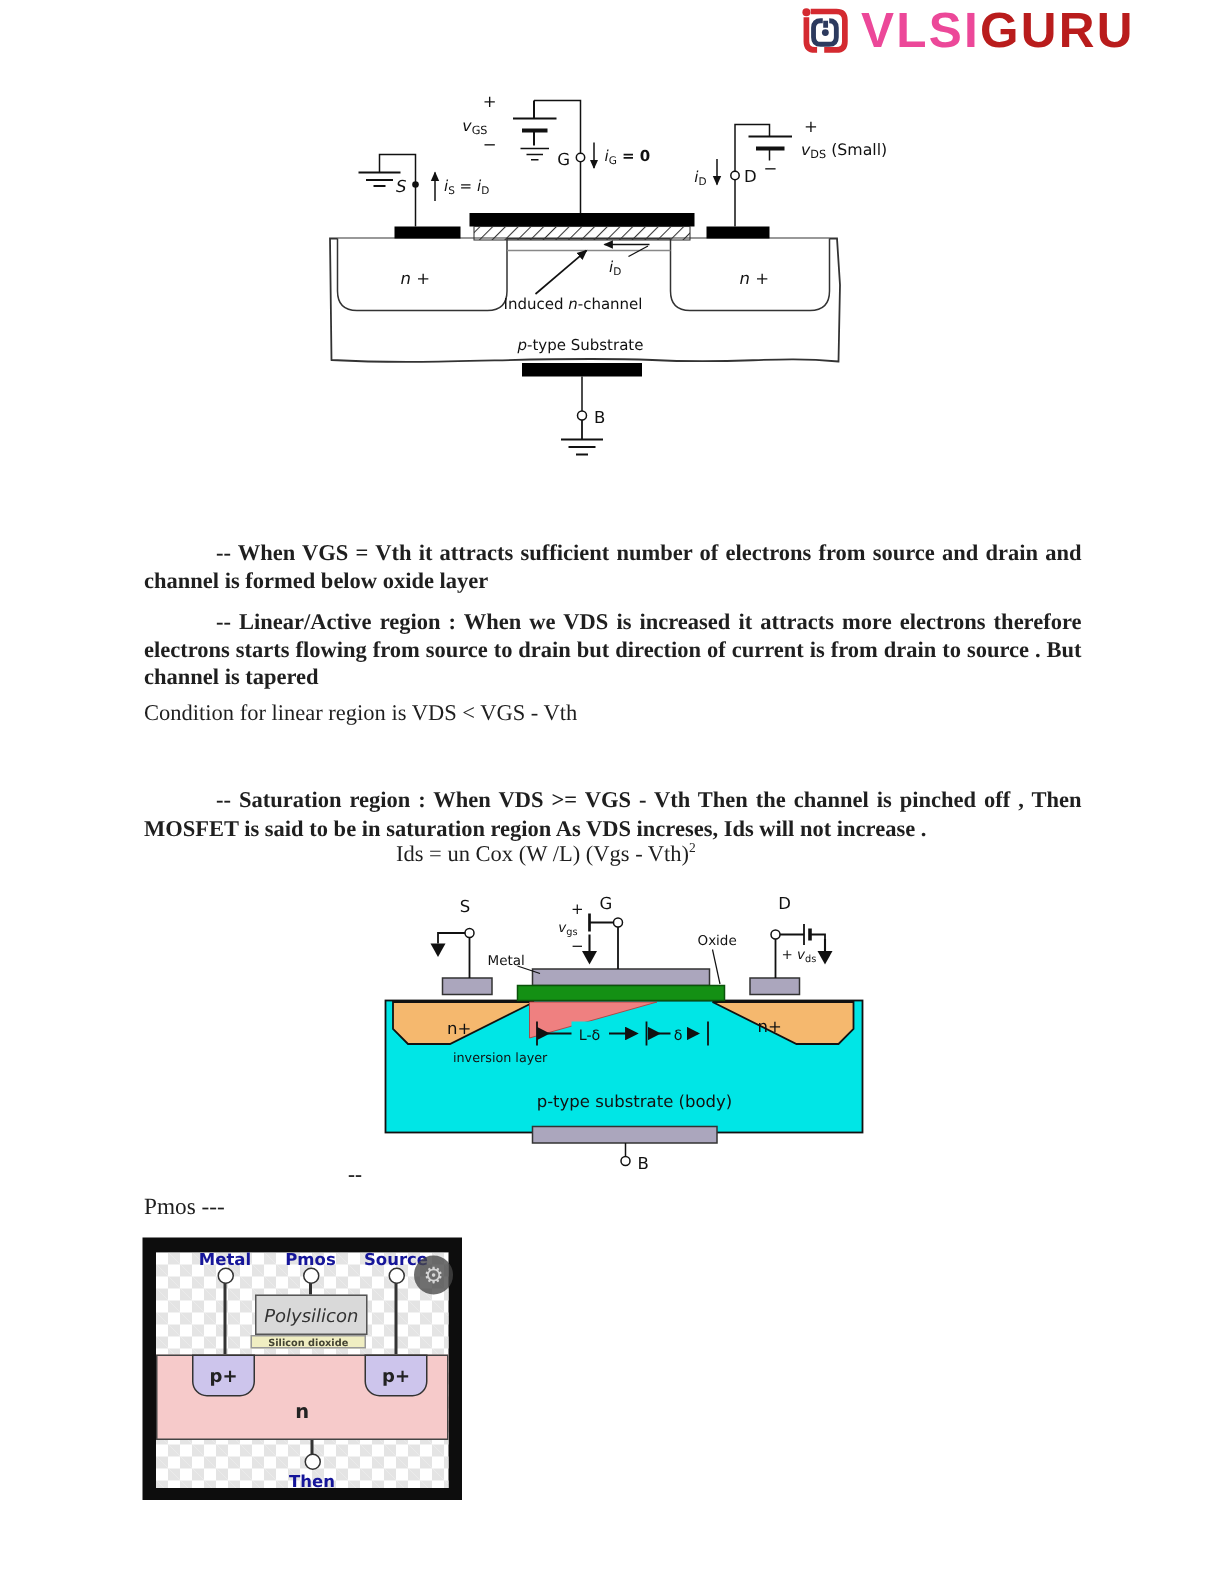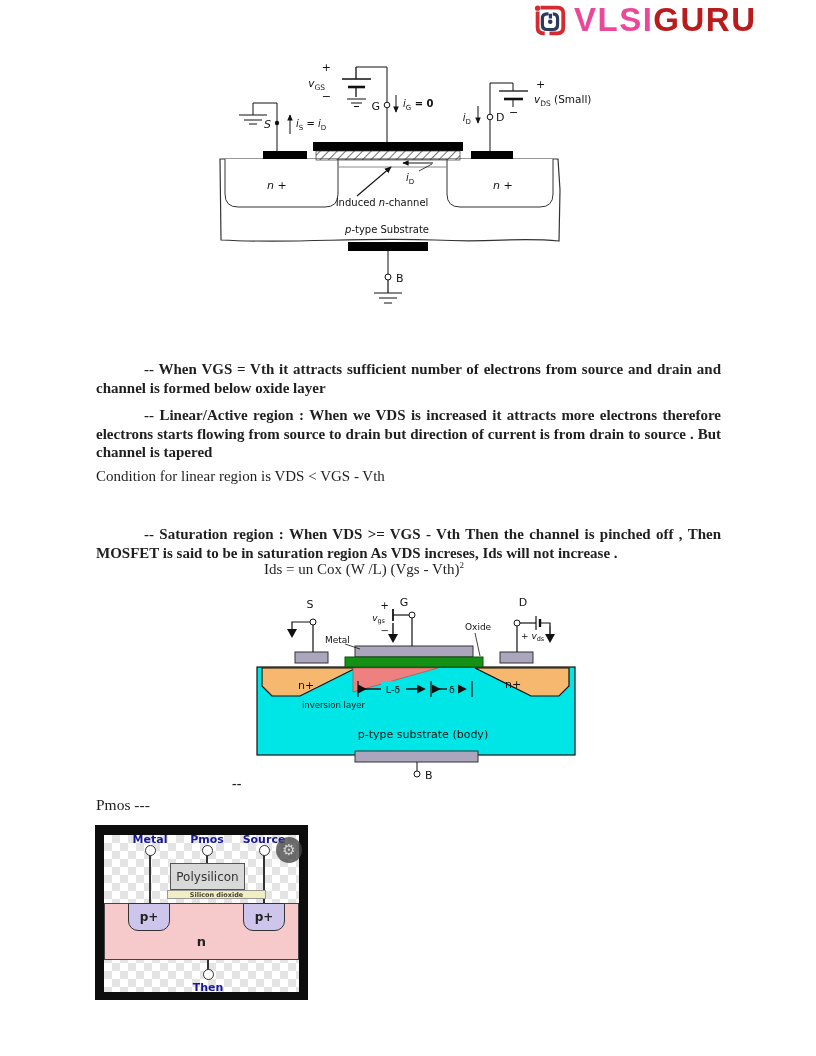--- a/index.html
+++ b/index.html
@@ -36,21 +36,21 @@
     font-family:"DejaVu Sans",sans-serif;}
   .d3-label{position:absolute;transform:translateX(-50%);font-weight:bold;
             font-size:11px;color:#16169a;white-space:nowrap;}
   .term-circle{position:absolute;width:11px;height:11px;border:1.5px solid #333;
                border-radius:50%;background:#fff;box-sizing:border-box;}
   .wire{position:absolute;width:1.5px;background:#333;}
   .d3-box{position:absolute;box-sizing:border-box;display:flex;align-items:center;
           justify-content:center;}
   #d3-poly{left:66px;top:28px;width:75px;height:27px;border:1px solid #555;
            font-size:12px;color:#333;}
-  #d3-sio2{left:63px;top:55px;width:99px;height:9px;border:1px solid #999;
+  #d3-sio2{left:63px;top:55px;width:77px;height:9px;border:1px solid #999;
            font-size:6.5px;font-weight:bold;color:#443;}
   #d3-n{left:0px;top:68px;width:195px;height:57px;border:1px solid #444;}
   #d3-n span{position:absolute;left:50%;top:30px;transform:translateX(-50%);
              font-weight:bold;font-size:13px;color:#222;}
   .pplus{top:68px;width:42px;height:28px;border:1.5px solid #333;
          border-radius:0 0 10px 10px;font-weight:bold;font-size:12px;color:#222;}
   #d3-gear{position:absolute;left:172px;top:2px;width:26px;height:26px;border-radius:50%;
            background:rgba(70,70,70,.78);color:#d5d5d5;display:flex;align-items:center;
            justify-content:center;font-size:15px;}
 </style>
@@ -231,21 +231,21 @@
       <div id="d3-gear">⚙</div>
 
       <div class="wire" style="left:45.3px;top:20px;height:48px;"></div>
       <div class="wire" style="left:102.3px;top:20px;height:9px;"></div>
       <div class="wire" style="left:159.3px;top:20px;height:48px;"></div>
 
       <div class="term-circle" style="left:40.5px;top:10px;"></div>
       <div class="term-circle" style="left:97.5px;top:10px;"></div>
       <div class="term-circle" style="left:154.5px;top:10px;"></div>
 
-      <div class="d3-box" id="d3-poly" style="background-color: rgb(217, 217, 217);">
+      <div class="d3-box" id="d3-poly" style="background-color: rgb(217, 217, 217); font-style: italic;">
         <span>Polysilicon</span>
       </div>
       <div class="d3-box" id="d3-sio2" style="background-color: rgb(240, 238, 194);">
         <span>Silicon dioxide</span>
       </div>
 
       <div class="d3-box" id="d3-n" style="background-color: rgb(246, 202, 202);">
         <span>n</span>
       </div>
       <div class="d3-box pplus" style="left: 24px; background-color: rgb(205, 197, 236);">

